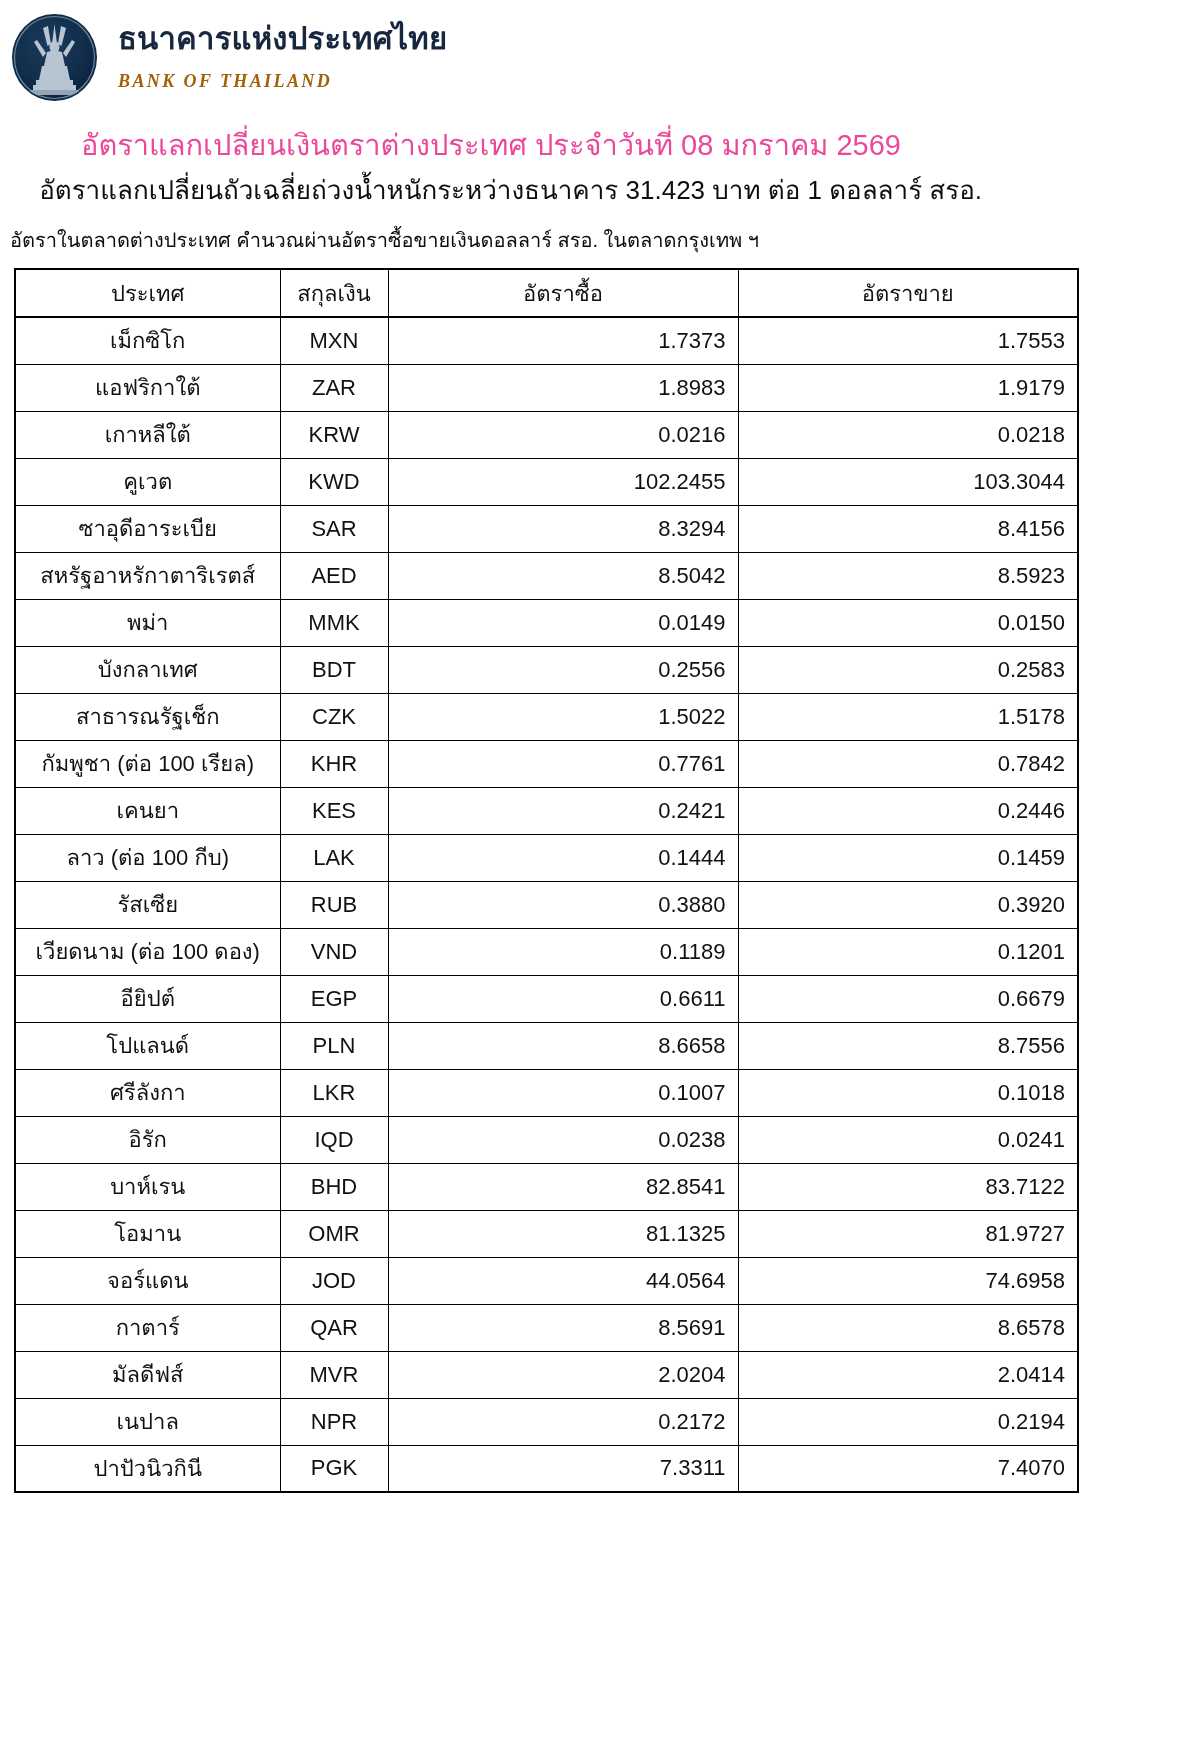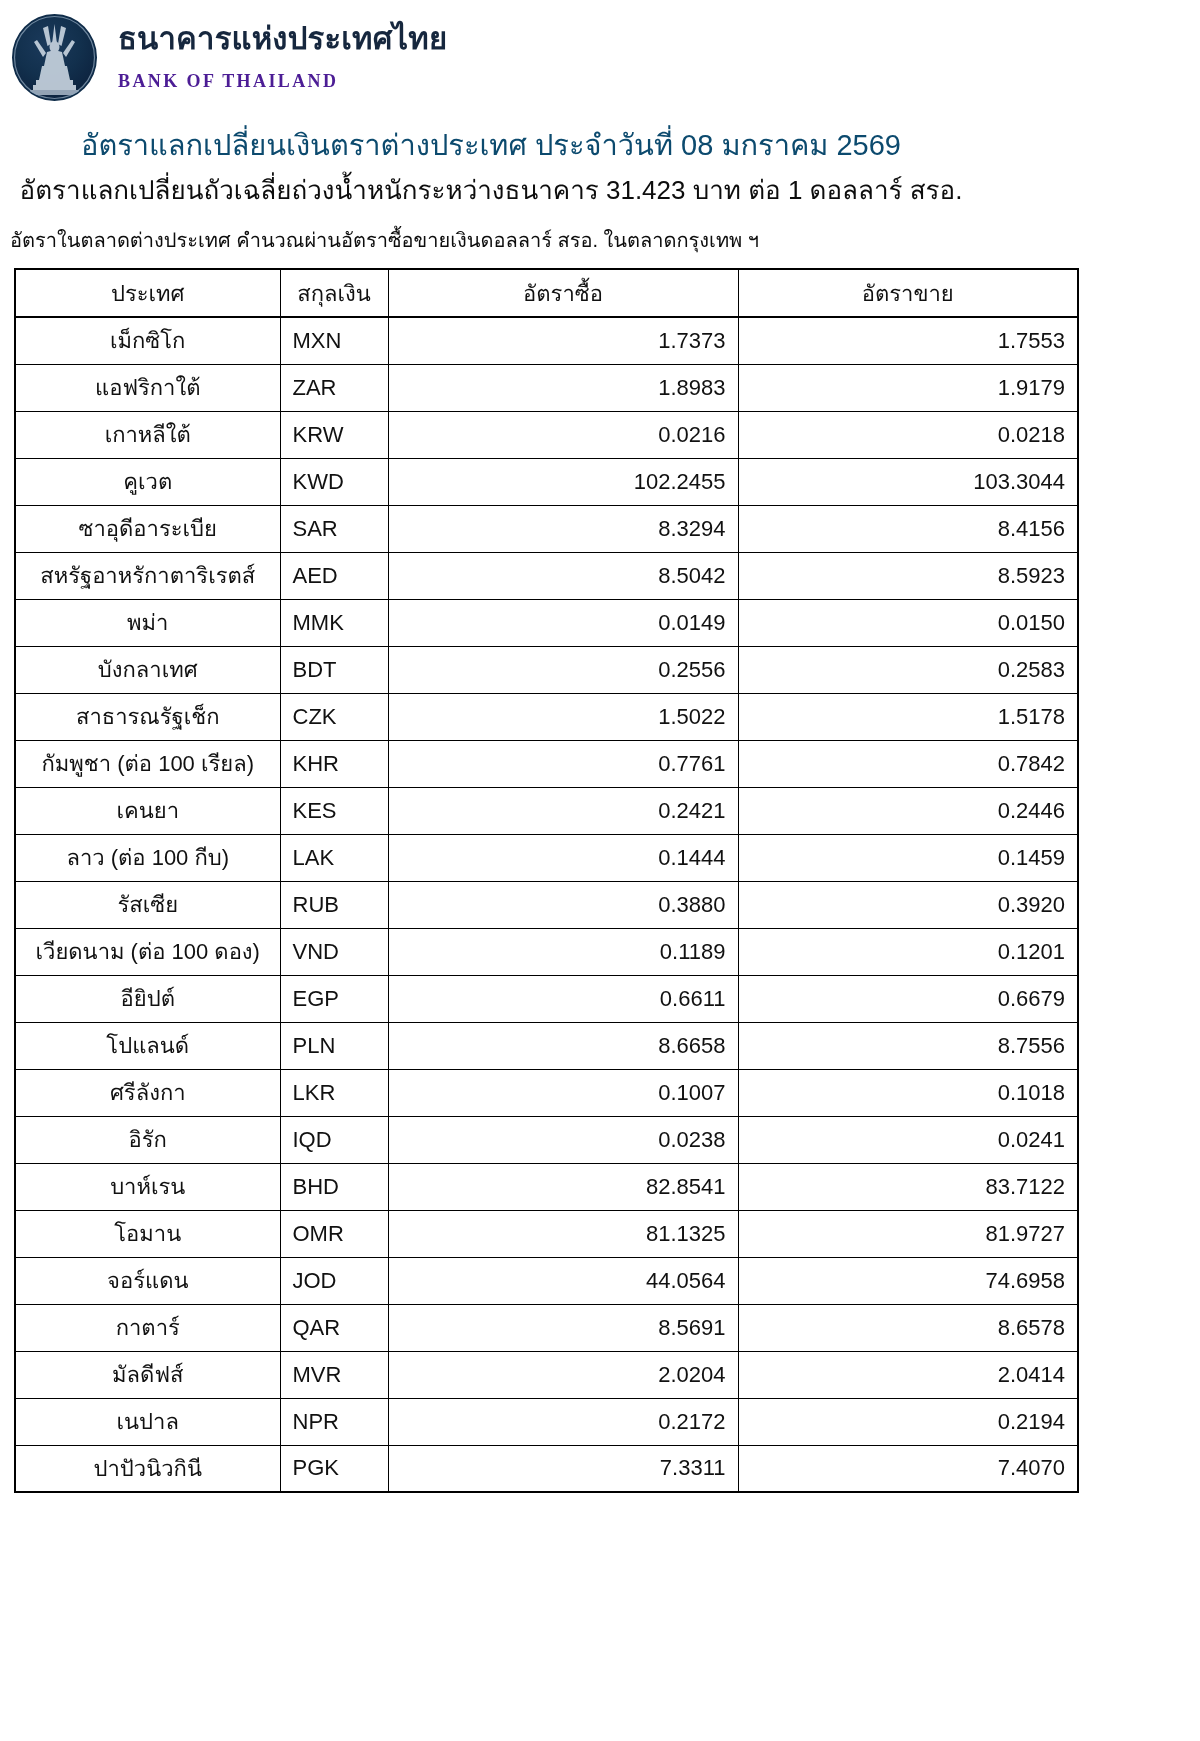--- a/index.html
+++ b/index.html
@@ -53,37 +53,38 @@
     font-size: 31px;
     font-weight: bold;
     color: #16273e;
     letter-spacing: 0.2px;
     white-space: nowrap;
   }
   .brand-en {
     font-family: "Liberation Serif", "DejaVu Serif", serif;
     font-size: 18px;
     font-weight: bold;
-    color: #4c1d95;
+    color: #a16207;
     letter-spacing: 2.4px;
     margin-top: 17px;
+    font-style: italic;
   }
 
   
   .titles { padding: 22px 0 0 0; }
   .title-main {
     text-align: center;
     font-size: 29px;
-    color: #0c4a6e;
+    color: #ec4899;
     padding-right: 110px;
     line-height: 1.35;
     white-space: nowrap;
   }
   .title-sub {
-    text-align: center;
+    text-align: right;
     font-size: 26px;
     color: #0d0d0d;
     padding-right: 110px;
     margin-top: 8px;
     line-height: 1.35;
     white-space: nowrap;
   }
   .note-line {
     font-size: 20px;
     color: #0d0d0d;
@@ -113,21 +114,21 @@
     vertical-align: middle;
   }
   table.fx thead th {
     text-align: center;
     font-weight: normal;
     font-size: 22px;
     height: 48px;
     border-bottom: 2px solid #000;
   }
   td.country { text-align: center; }
-  td.code    { text-align: left; }
+  td.code    { text-align: center; }
   td.num     { text-align: right; padding-right: 16px; margin-left: 12px; }
 </style>
 </head>
 <body>
 
 <div class="page">
 
   <div class="brand-bar">
     <div class="logo-wrap">
       <div class="logo-disc"></div>

